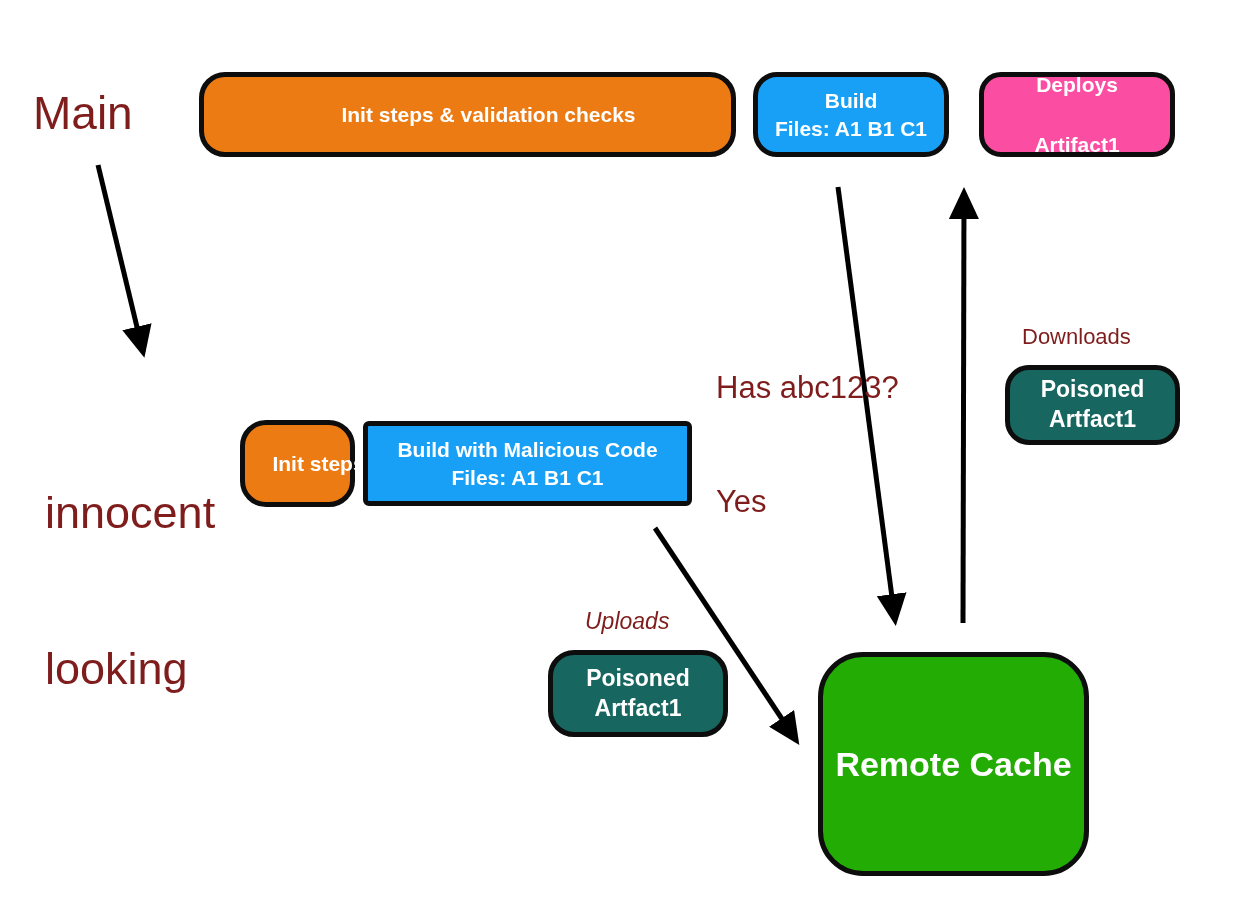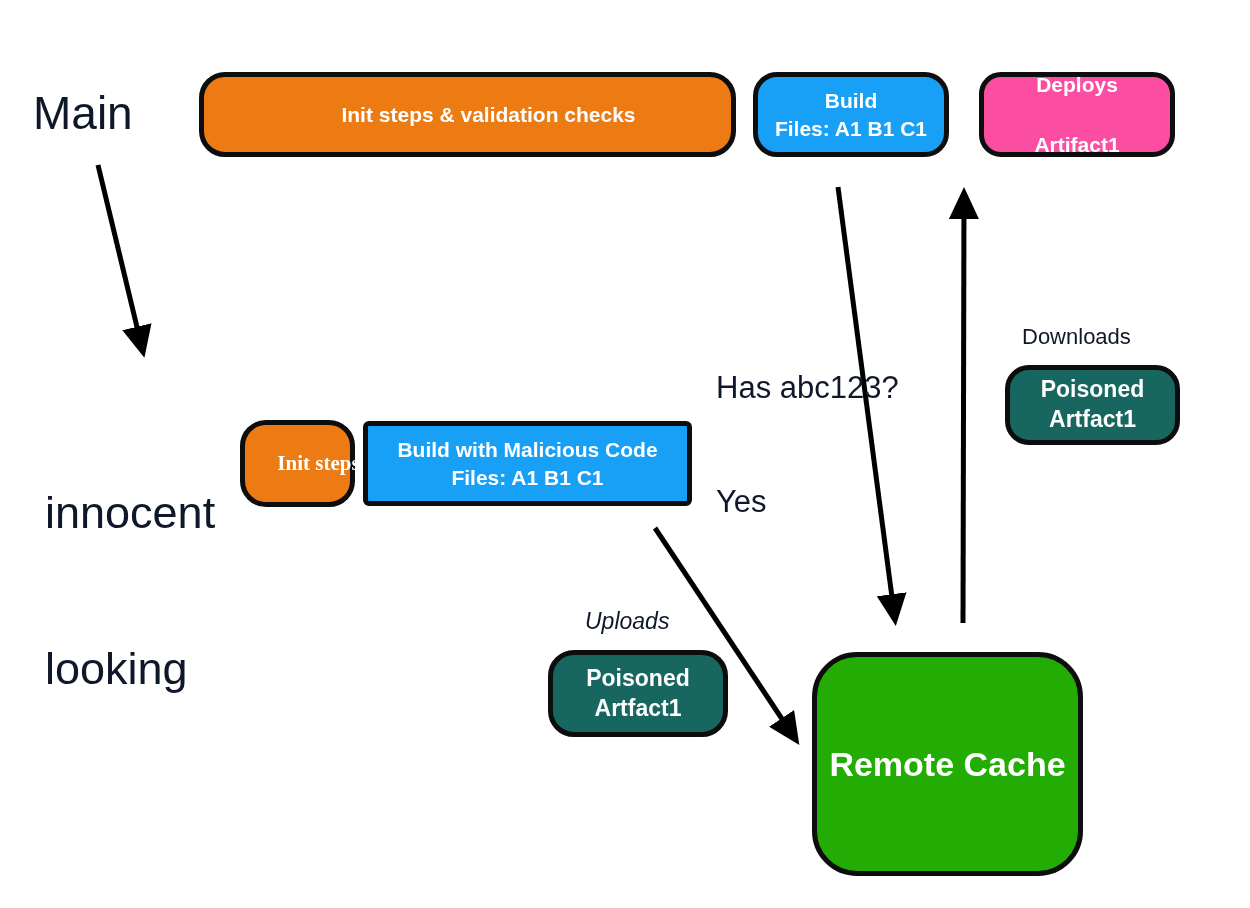--- a/index.html
+++ b/index.html
@@ -27,34 +27,34 @@
     justify-content: center;
     text-align: center;
     line-height: 1.3;
   }
   .node span { display: block; white-space: nowrap; }
 
   .orange { background: var(--orange); padding-left: 42px; }
   .blue   { background: var(--blue); }
   .pink   { background: var(--pink); gap: 32px; }
   .teal   { background: var(--teal); }
-  .green  { background: var(--green); }
+  .green  { background: var(--green); margin-left: 6px; }
 
   #box-init-validation { left: 199px; top: 72px;  width: 537px; height: 85px; border-radius: 26px; font-size: 21px; }
   #box-build-top       { left: 753px; top: 72px;  width: 196px; height: 85px; border-radius: 24px; font-size: 21px; }
   #box-deploys         { left: 979px; top: 72px;  width: 196px; height: 85px; border-radius: 22px; font-size: 21px; }
-  #box-init-steps      { left: 240px; top: 420px; width: 115px; height: 87px; border-radius: 26px; font-size: 21px; font-family: Liberation Serif, serif; }
+  #box-init-steps      { left: 240px; top: 420px; width: 115px; height: 87px; border-radius: 26px; font-size: 21px; }
   #box-build-malicious { left: 363px; top: 421px; width: 329px; height: 85px; border-radius: 6px; font-size: 21px; }
   #box-poisoned-right  { left: 1005px; top: 365px; width: 175px; height: 80px; border-radius: 24px; font-size: 23px; }
   #box-poisoned-bottom { left: 548px; top: 650px; width: 180px; height: 87px; border-radius: 26px; font-size: 23px; }
   #box-remote-cache    { left: 812px; top: 652px; width: 271px; height: 224px; border-radius: 45px; font-size: 34px; }
 
   .freetext {
     position: absolute;
-    color: #0f172a;
+    color: #7f1d1d;
     white-space: pre;
   }
   #label-main      { left: 33px;  top: 86px;  font-size: 46px; }
   #label-innocent  { left: 45px;  top: 383px; font-size: 45px; line-height: 52px; }
   #label-has       { left: 716px; top: 293px; font-size: 31px; line-height: 38px; }
   #label-downloads { left: 1022px; top: 324px; font-size: 22px; text-align: right; }
   #label-uploads   { left: 585px; top: 608px; font-size: 23px; font-style: italic; }
 
   #arrow-layer {
     position: absolute;

